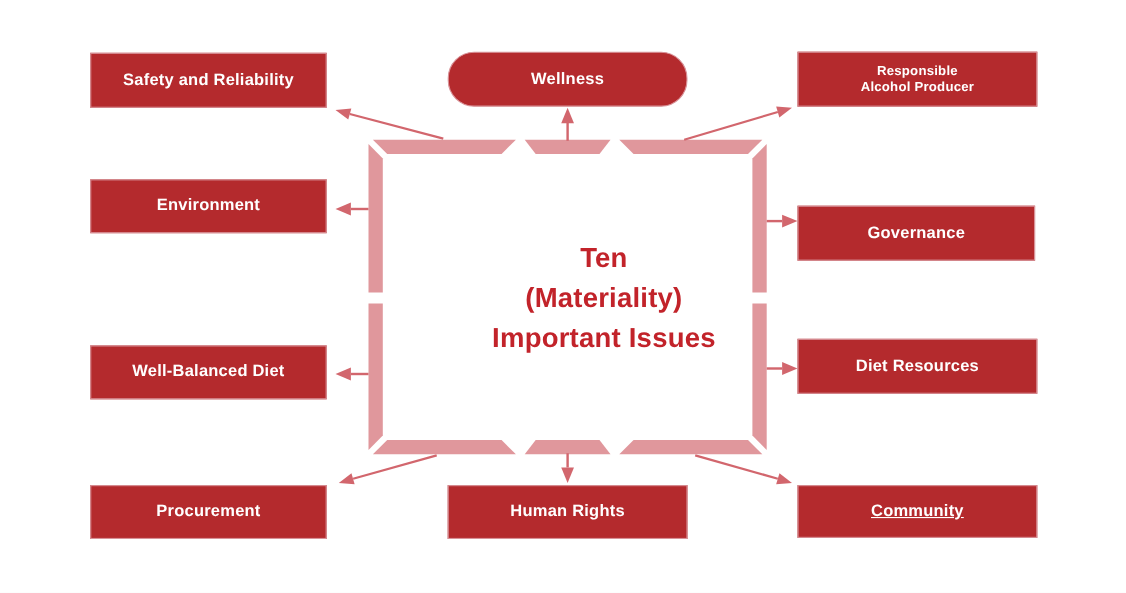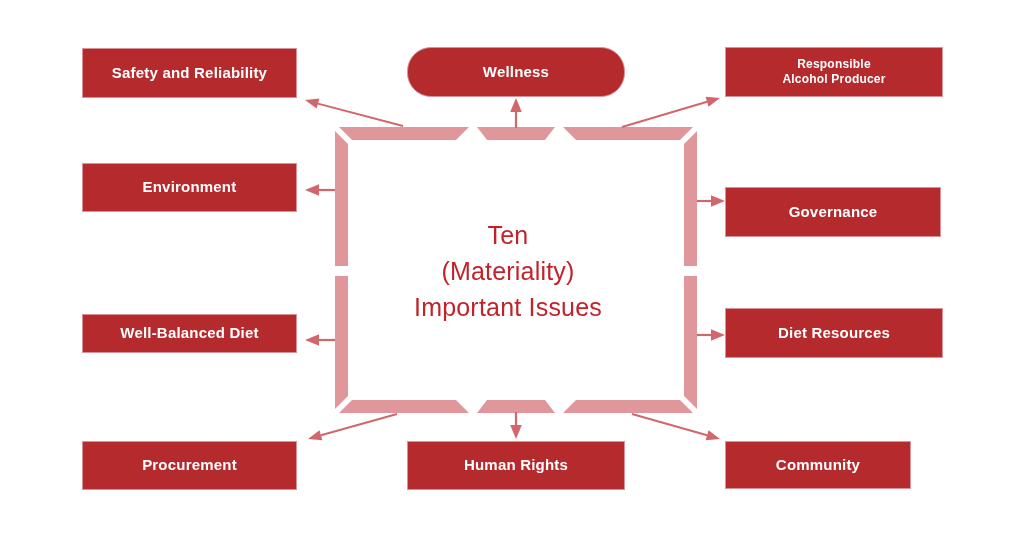--- a/index.html
+++ b/index.html
@@ -37,34 +37,35 @@
     font-size:15px;
     letter-spacing:.2px;
     line-height:1.25;
     white-space:pre-line;
   }
   .b-safety{left:82px;top:48px;width:215px;height:50px;text-align:center;}
   .b-wellness{left:407px;top:47px;width:218px;height:50px;border-radius:24px;}
   .b-responsible{left:725px;top:47px;width:218px;height:50px;font-size:12px;}
   .b-environment{left:82px;top:163px;width:215px;height:49px;}
   .b-governance{left:725px;top:175px;width:216px;height:50px;margin-top:12px;}
-  .b-wellbalanced{left:82px;top:314px;width:215px;height:39px;}
+  .b-wellbalanced{left:82px;top:314px;width:215px;height:49px;}
   .b-humanresources{left:725px;top:308px;width:218px;height:50px;}
   .b-procurement{left:82px;top:441px;width:215px;height:49px;}
   .b-humanrights{left:407px;top:441px;width:218px;height:49px;}
-  .b-community{left:725px;top:441px;width:186px;height:48px;}
+  .b-community{left:725px;top:441px;width:218px;height:48px;text-decoration:underline;}
   .center-title{
     position:absolute;
     left:348px;top:217px;width:320px;
     text-align:center;
     color:var(--title-red);
-    font-weight:normal;
+    font-weight:bold;
     font-size:25px;
     line-height:36px;
     letter-spacing:.2px;
+    padding-left:41px;
   }
   .center-title span{display:block;}
 </style>
 </head>
 <body>
 
 <div class="canvas">
 
   <svg class="layer" viewBox="0 0 1024 539" aria-hidden="true">
 

